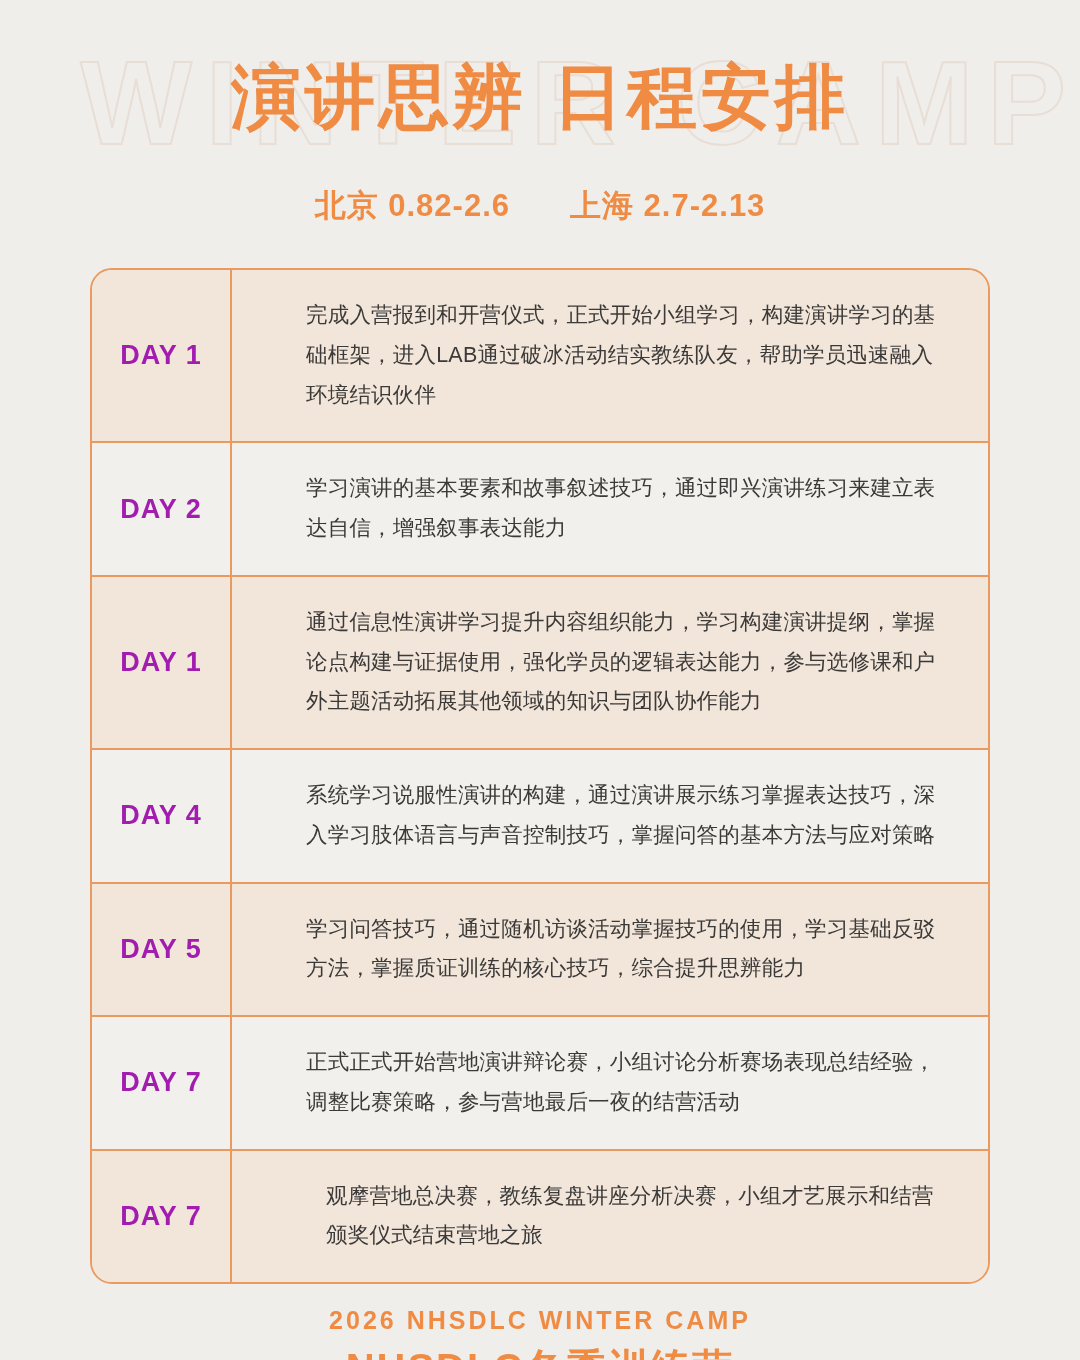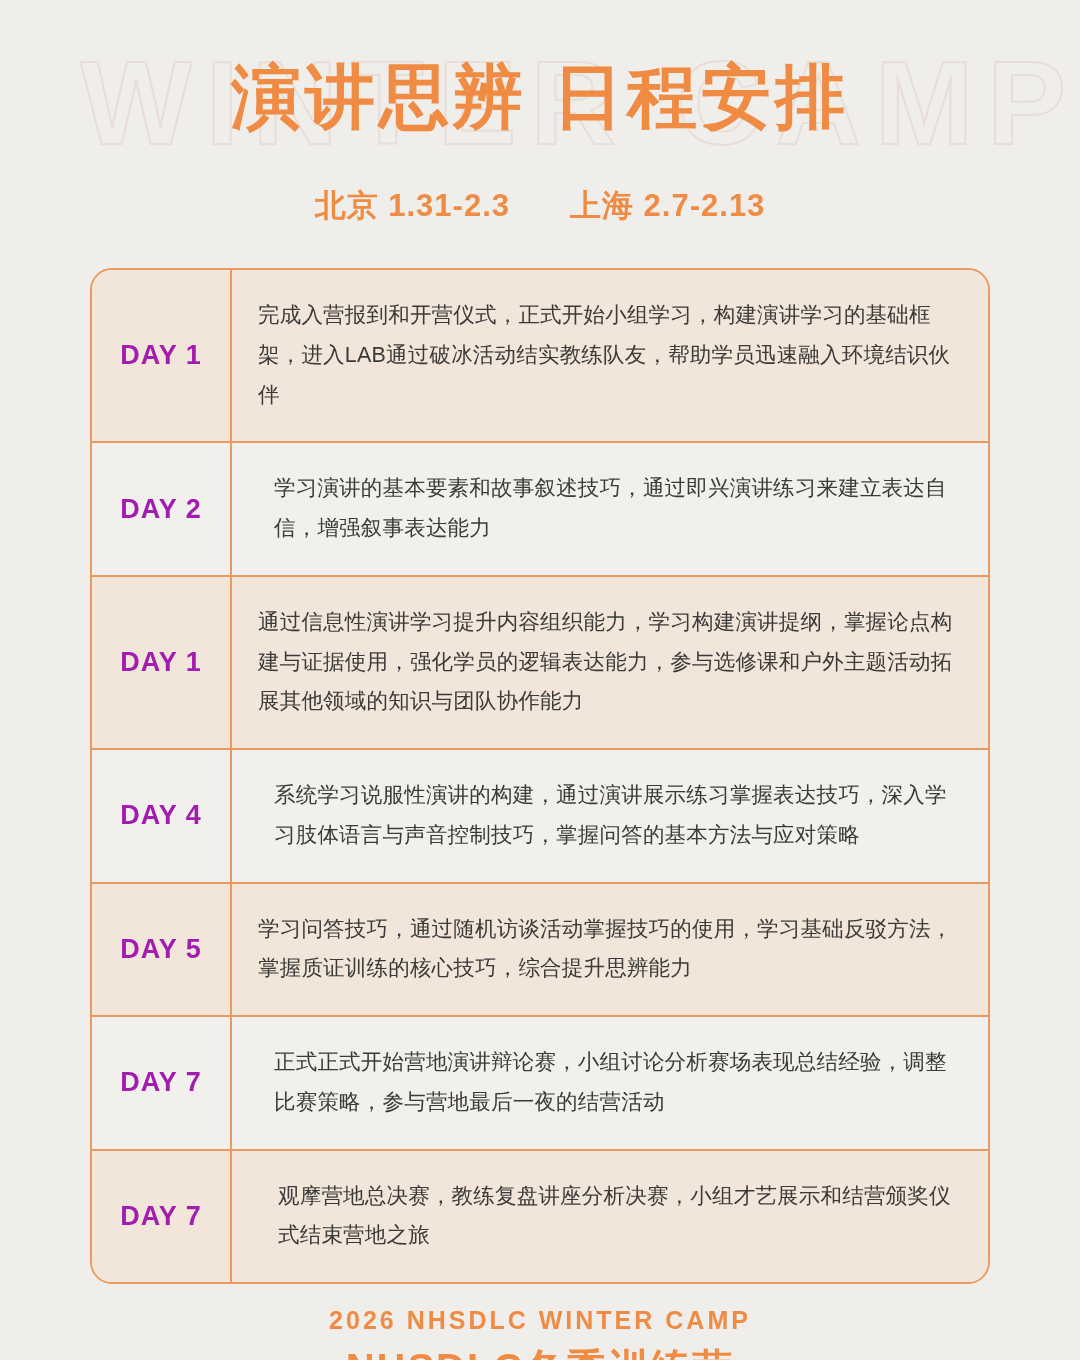--- a/index.html
+++ b/index.html
@@ -82,21 +82,20 @@
   }
   .row:last-child {
     border-bottom: none;
     gap: 20px;
   }
   .row.odd {
     background: #f2e5da;
   }
   .row.even {
     background: #f2f0ed;
-    gap: 16px;
   }
   .day-cell {
     width: 138px;
     min-width: 138px;
     border-right: 2px solid #eb9a5f;
     display: flex;
     align-items: center;
     justify-content: center;
     font-size: 27px;
     font-weight: bold;
@@ -106,20 +105,21 @@
   }
   .desc-cell {
     flex: 1;
     padding: 26px 34px 26px 26px;
     display: flex;
     align-items: center;
     font-size: 21.5px;
     line-height: 1.85;
     color: #3b3a38;
     letter-spacing: 0.2px;
+    margin-left: 48px;
   }
 
   
   .footer {
     margin-top: 22px;
     text-align: center;
   }
   .footer-en {
     font-size: 25px;
     font-weight: bold;
@@ -136,21 +136,21 @@
 </style>
 </head>
 <body>
 
 <div class="header">
   <div class="watermark">WINTER CAMP</div>
   <div class="title">
     <span>演讲思辨</span><span class="gap"></span><span>日程安排</span>
   </div>
   <div class="subtitle">
-    <span>北京 1.31-2.3</span><span class="sep"></span><span>上海 2.7-2.13</span>
+    <span>北京 0.82-2.6</span><span class="sep"></span><span>上海 2.7-2.13</span>
   </div>
 </div>
 
 <div class="schedule">
 
   <div class="row odd">
     <div class="day-cell">DAY 1</div>
     <div class="desc-cell">完成入营报到和开营仪式，正式开始小组学习，构建演讲学习的基础框架，进入LAB通过破冰活动结实教练队友，帮助学员迅速融入环境结识伙伴</div>
   </div>
 

